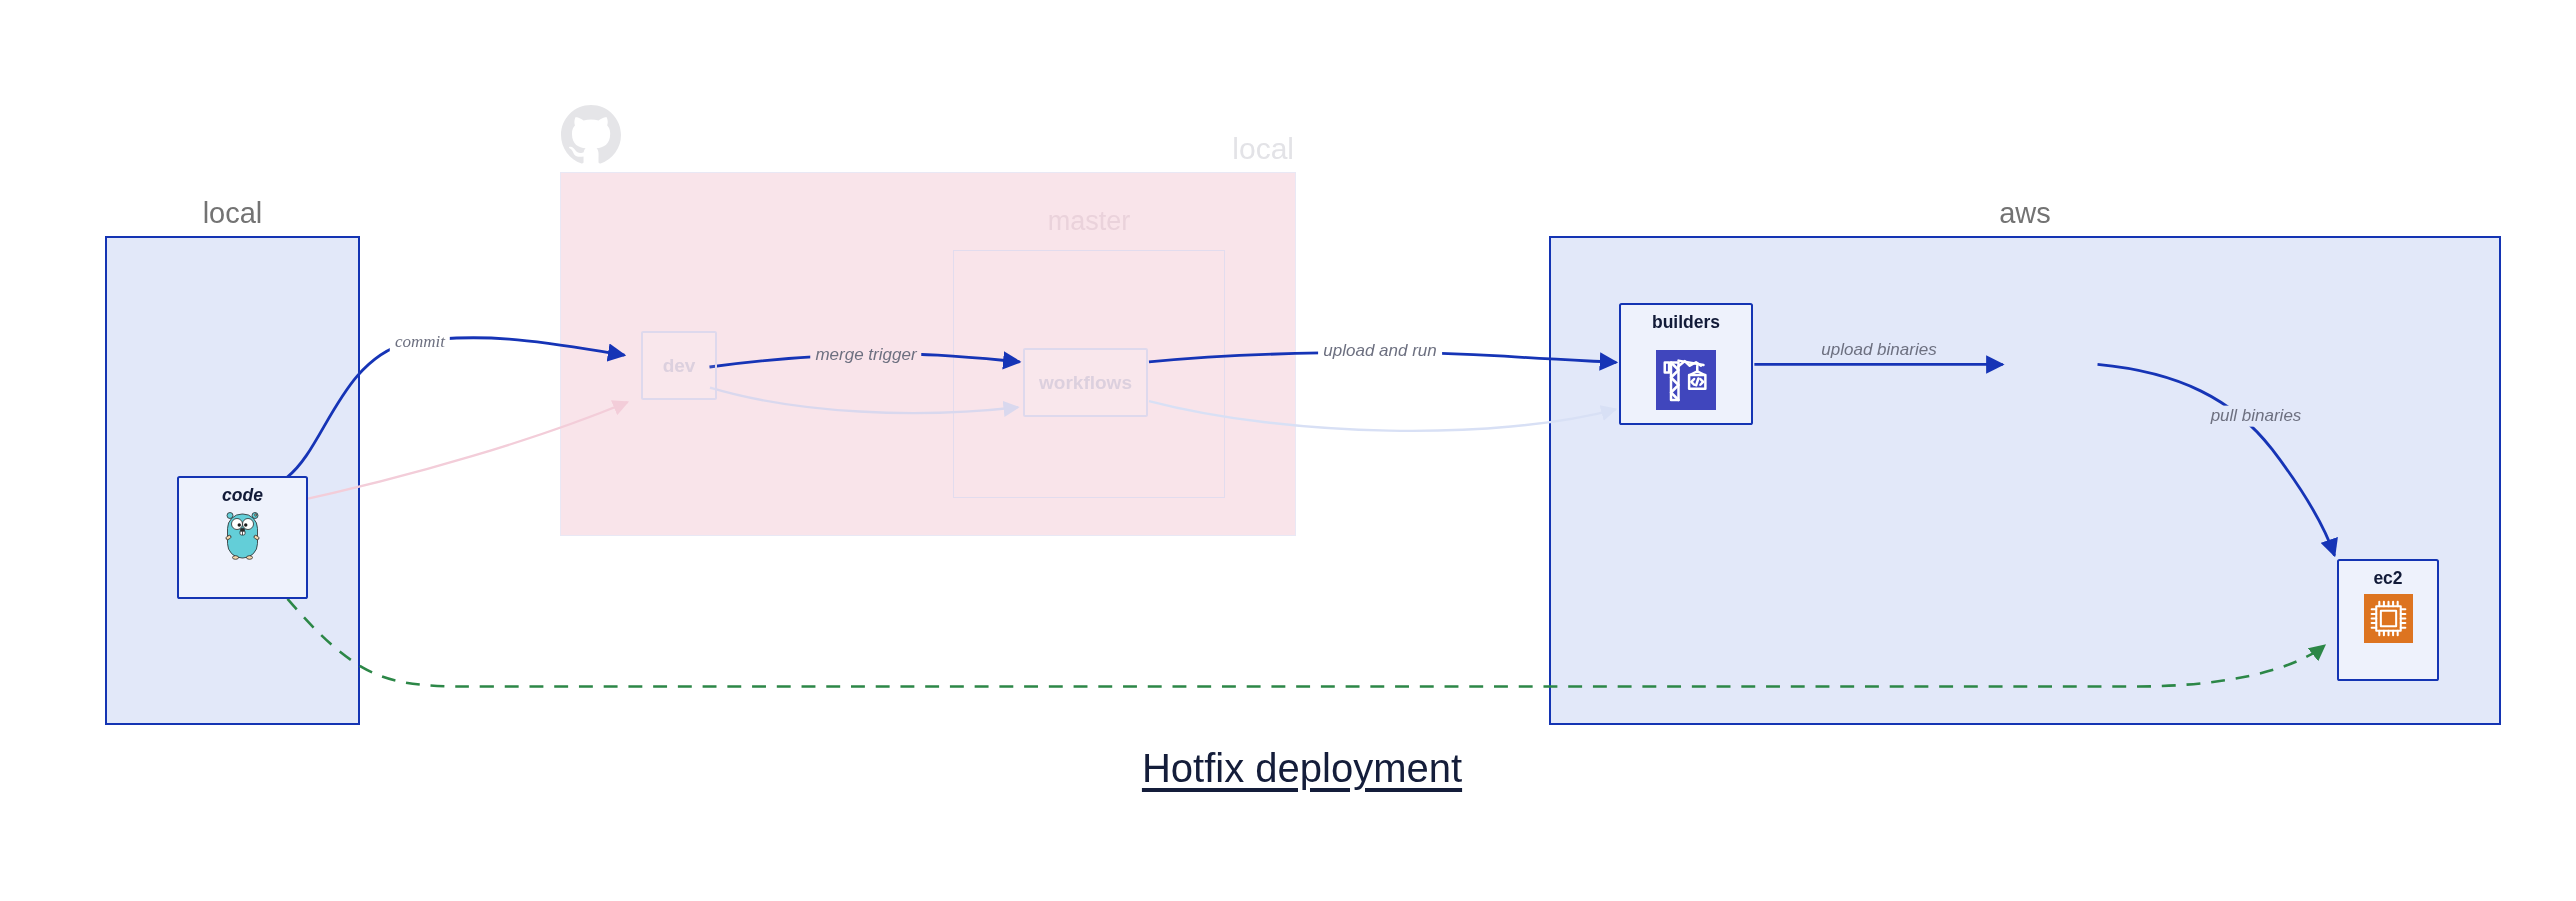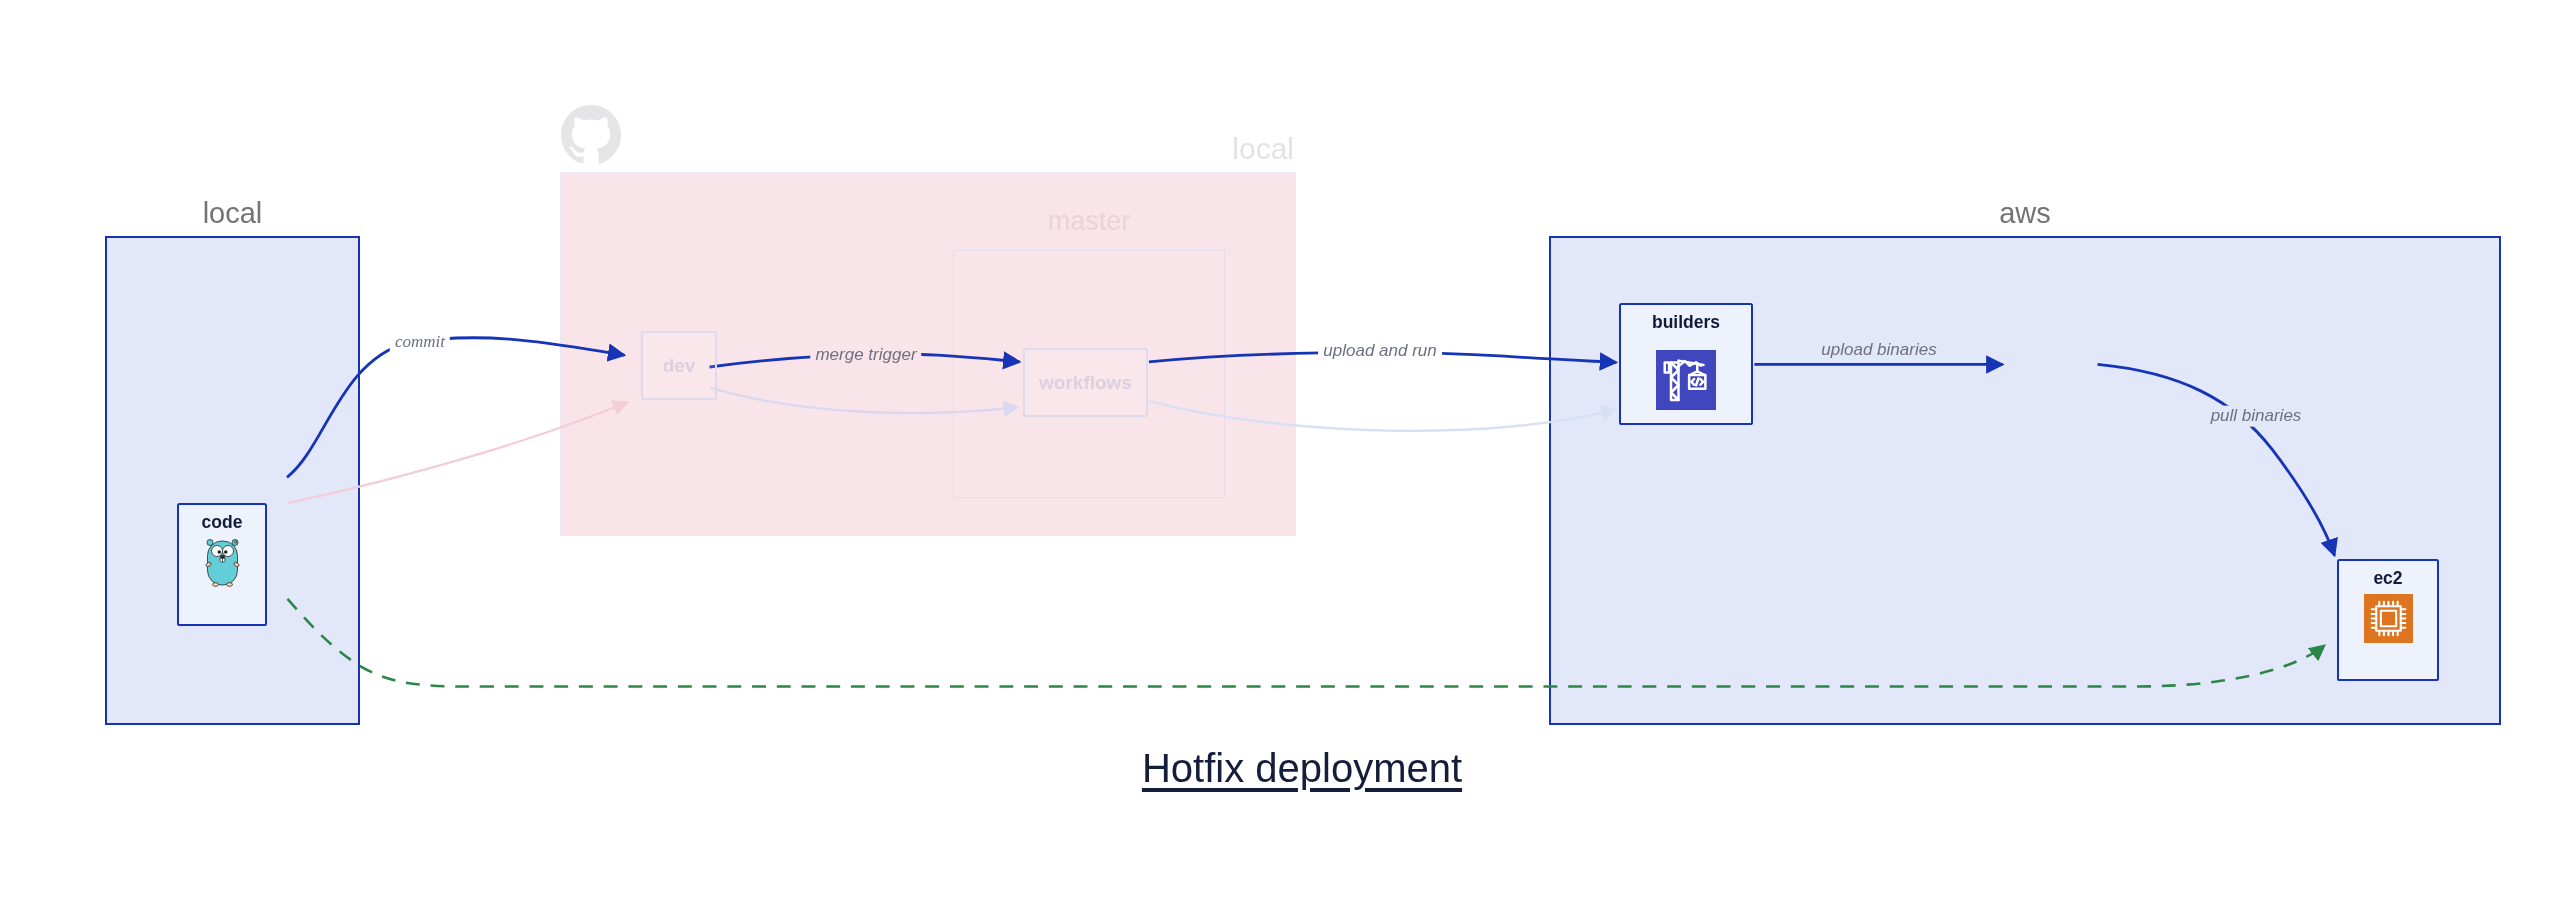--- a/index.html
+++ b/index.html
@@ -43,21 +43,21 @@
   .mk-lav{fill:var(--faded-lavender-edge);}
   .mk-fblue{fill:var(--faded-blue-edge);}
   .mk-green{fill:var(--green-edge);}
 
   
   .node{position:absolute;box-sizing:border-box;background:var(--node-fill);
     border:2.6px solid var(--container-border-blue);border-radius:2.6px;
     display:flex;flex-direction:column;align-items:center;}
   .node-title{margin-top:7.2px;font-weight:bold;font-size:17.5px;color:var(--dark-text);}
   .node-icon{margin-top:5.2px;display:flex;align-items:center;justify-content:center;}
-  #node-code{left:177px;top:503px;width:90px;height:123px;}
+  #node-code{left:177px;top:476px;width:131px;height:123px;font-style:italic;}
   #node-builders{left:1619px;top:303px;width:134px;height:122px;gap:12px;}
   #node-s3{left:2006px;top:303px;width:91px;height:122px;}
   #node-ec2{left:2329px;top:559px;width:102px;height:122px;margin-left:8px;}
   .faded-node{position:absolute;box-sizing:border-box;background:rgba(255,255,255,0.12);
     border:2.1px solid var(--faded-border);border-radius:2.1px;
     display:flex;align-items:center;justify-content:center;
     font-weight:bold;font-size:19px;color:var(--faded-text);}
   #node-dev{left:633px;top:331px;width:76px;height:69px;margin-left:8px;}
   #node-workflows{left:1023px;top:348px;width:125px;height:69px;}
 

